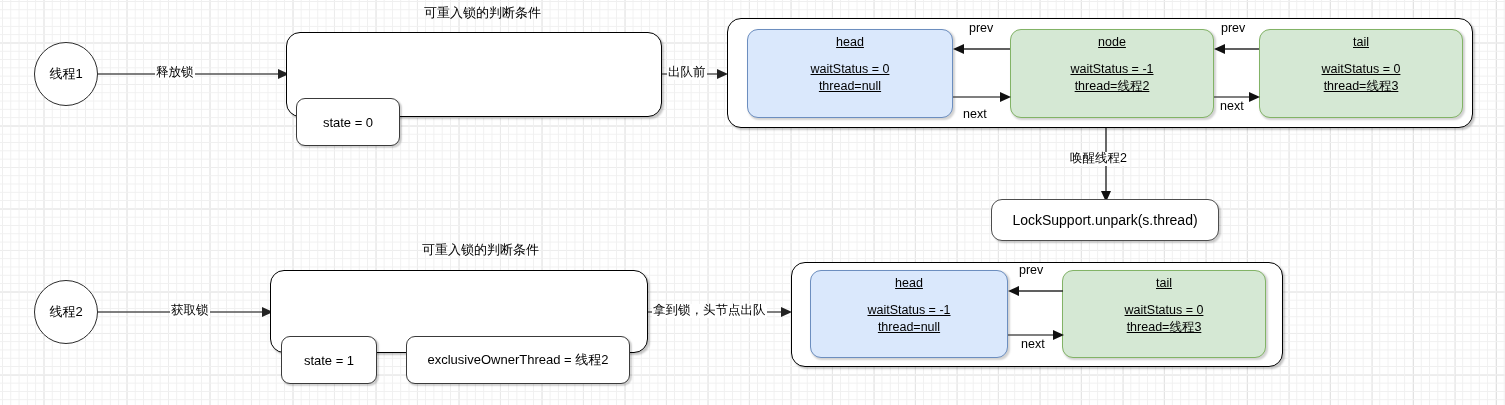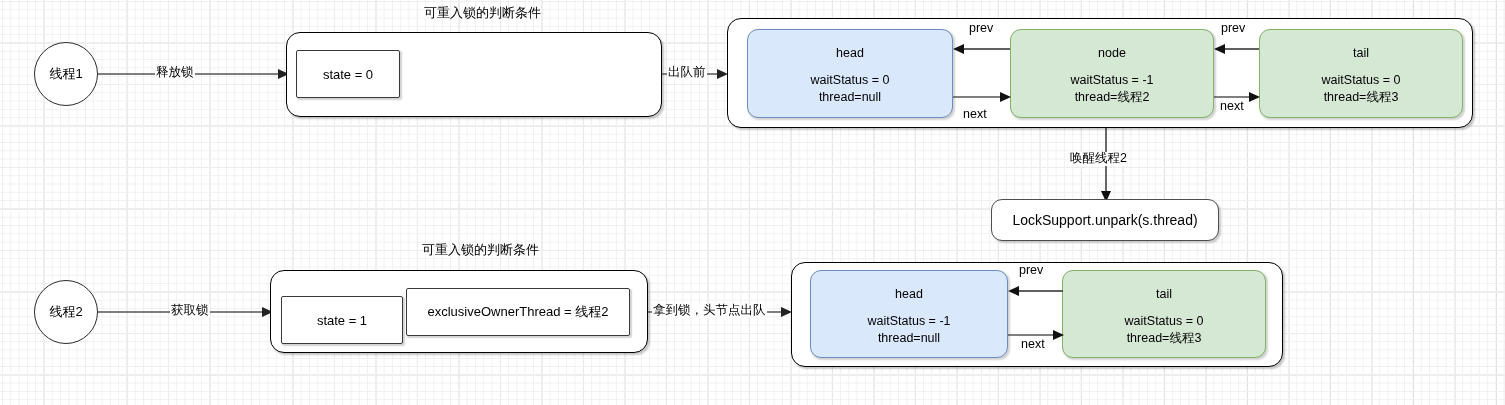--- a/index.html
+++ b/index.html
@@ -27,48 +27,50 @@
   }
   
   .outer-box {
     border: 1.6px solid #000000;
     border-radius: 14px;
     background: #ffffff;
     box-shadow: 2px 2px 2px rgba(0,0,0,0.22);
   }
   .inner-box {
     border: 1.3px solid #3a3a3a;
-    border-radius: 2px;
+    border-radius: 9px;
     background: #ffffff;
     display: flex;
     align-items: center;
     justify-content: center;
     font-size: 13px;
     box-shadow: 1.5px 1.5px 1.5px rgba(0,0,0,0.18);
+    margin-top: 48px;
   }
   .plain-box {
     border: 1.3px solid #4d4d4d;
     border-radius: 11px;
     background: #ffffff;
     display: flex;
     align-items: center;
     justify-content: center;
     font-size: 14px;
     box-shadow: 2px 2px 2px rgba(0,0,0,0.2);
   }
   .qnode {
     border-radius: 11px;
     display: flex;
     flex-direction: column;
     align-items: center;
     justify-content: flex-start;
     font-size: 12.5px;
     line-height: 1.35;
     box-shadow: 1.5px 1.5px 2px rgba(0,0,0,0.18);
-    padding-top: 15px;
+    padding-top: 4px;
+    text-decoration: underline;
   }
   .qnode .ttl { margin-bottom: 10px; }
   .qnode .ln { }
   .blue { background: #dae8fc; border: 1.3px solid #6c8ebf; }
   .green { background: #d5e8d4; border: 1.3px solid #82b366; }
 
   .ellipse {
     border: 1.4px solid #2b2b2b;
     border-radius: 50%;
     background: #ffffff;
@@ -184,21 +186,21 @@
   <svg class="arrow-svg" style="left:98px; top:298px; width:176px; height:30px;">
     <line x1="0" y1="14" x2="164" y2="14" stroke="#555555" stroke-width="1.4"></line>
     <polygon points="164,9 175,14 164,19" fill="#222222"></polygon>
   </svg>
   <div class="edge-label" style="left:170px; top:304px;">获取锁</div>
 
   <div class="title-label" style="left:422px; top:241px;">可重入锁的判断条件</div>
 
   <div class="node outer-box" style="left:270px; top:270px; width:378px; height:83px;"></div>
 
-  <div class="node inner-box" style="left:281px; top:296px; width:122px; height:48px;">
+  <div class="node inner-box" style="left:281px; top:288px; width:96px; height:48px;">
     <span>state = 1</span>
   </div>
 
   <div class="node inner-box" style="left:406px; top:288px; width:224px; height:48px;">
     <span>exclusiveOwnerThread = 线程2</span>
   </div>
 
   <svg class="arrow-svg" style="left:648px; top:298px; width:144px; height:30px;">
     <line x1="0" y1="14" x2="133" y2="14" stroke="#555555" stroke-width="1.4"></line>
     <polygon points="133,9 144,14 133,19" fill="#222222"></polygon>

